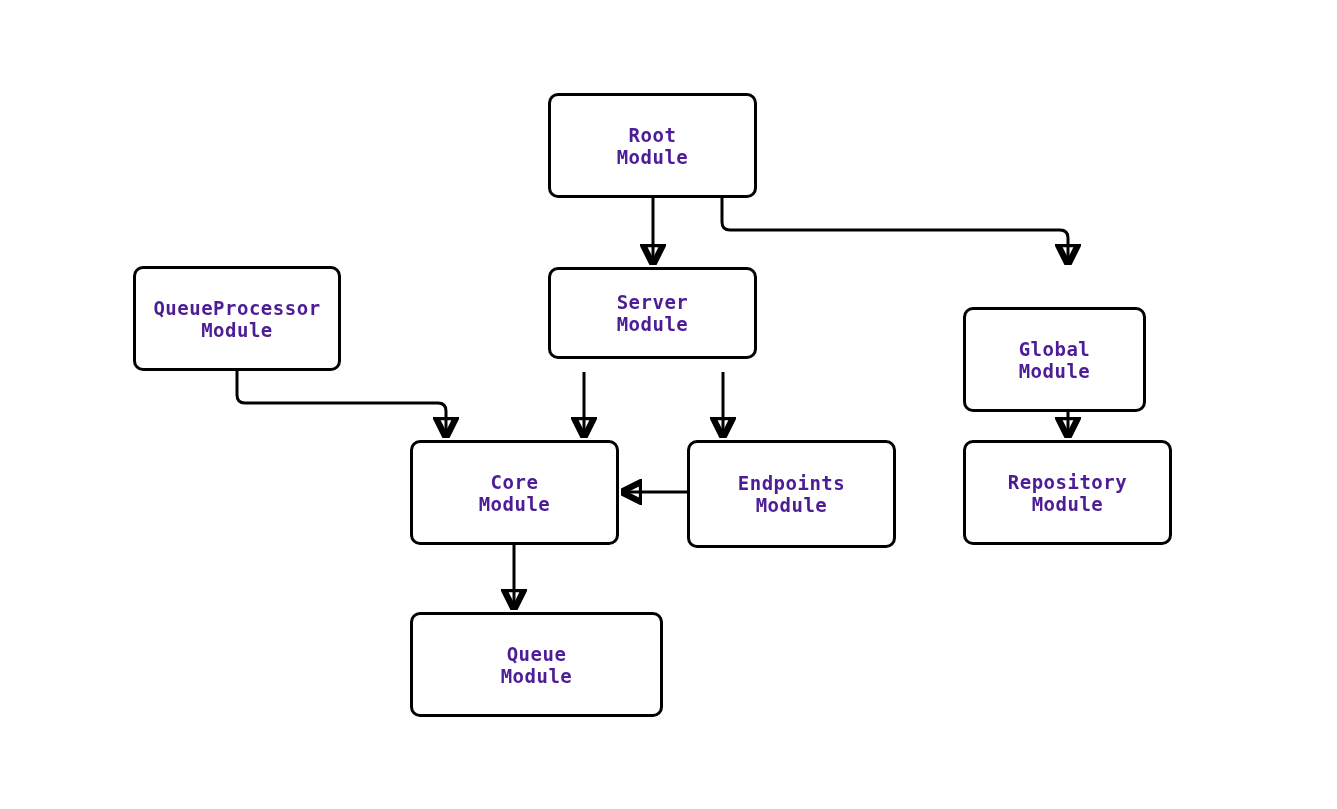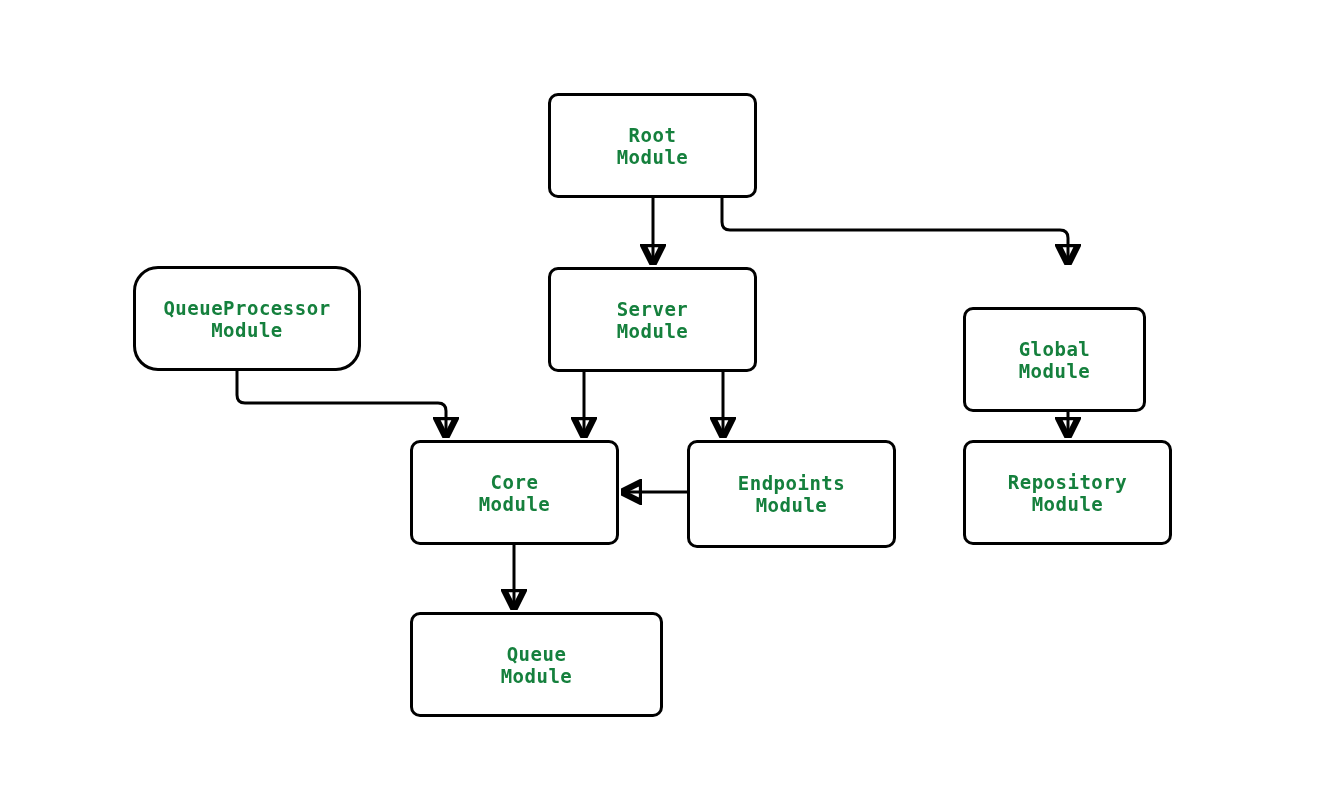--- a/index.html
+++ b/index.html
@@ -37,21 +37,21 @@
     align-items: center;
     justify-content: center;
   }
   .node-label {
     display: block;
     width: 100%;
     text-align: center;
     font-weight: bold;
     font-size: 19px;
     line-height: 22px;
-    color: #15803d;
+    color: #4c1d95;
     white-space: pre-line;
     letter-spacing: 0.5px;
   }
 </style>
 </head>
 <body>
 
 <div class="canvas">
   <svg class="edges-layer" width="1337" height="809" viewBox="0 0 1337 809" xmlns="http://www.w3.org/2000/svg">
     <defs>
@@ -65,25 +65,25 @@
       <path d="M 584 372 L 584 438" marker-end="url(#arrowhead)" style="stroke: rgb(0, 0, 0);"></path>
       <path d="M 723 372 L 723 438" marker-end="url(#arrowhead)" style="stroke: rgb(0, 0, 0);"></path>
       <path d="M 1068 372 L 1068 438" marker-end="url(#arrowhead)" style="stroke: rgb(0, 0, 0);"></path>
       <path d="M 687 492 L 621 492" marker-end="url(#arrowhead)" style="stroke: rgb(0, 0, 0);"></path>
       <path d="M 514 545 L 514 610" marker-end="url(#arrowhead)" style="stroke: rgb(0, 0, 0);"></path>
     </svg>
 <div class="node" style="left: 548px; top: 93px; width: 209px; height: 105px; border-color: rgb(0, 0, 0); background: rgb(255, 255, 255);">
       <span class="node-label">Root
 Module</span>
     </div>
-    <div class="node" style="left: 133px; top: 266px; width: 228px; height: 105px; border-color: rgb(0, 0, 0); background: rgb(255, 255, 255); border-radius: 25px;">
+    <div class="node" style="left: 133px; top: 266px; width: 208px; height: 105px; border-color: rgb(0, 0, 0); background: rgb(255, 255, 255);">
       <span class="node-label">QueueProcessor
 Module</span>
     </div>
-    <div class="node" style="left: 548px; top: 267px; width: 209px; height: 105px; border-color: rgb(0, 0, 0); background: rgb(255, 255, 255);">
+    <div class="node" style="left: 548px; top: 267px; width: 209px; height: 92px; border-color: rgb(0, 0, 0); background: rgb(255, 255, 255);">
       <span class="node-label">Server
 Module</span>
     </div>
     <div class="node" style="left: 963px; top: 267px; width: 183px; height: 105px; border-color: rgb(0, 0, 0); background: rgb(255, 255, 255); margin-top: 40px;">
       <span class="node-label">Global
 Module</span>
     </div>
     <div class="node" style="left: 410px; top: 440px; width: 209px; height: 105px; border-color: rgb(0, 0, 0); background: rgb(255, 255, 255);">
       <span class="node-label">Core
 Module</span>

